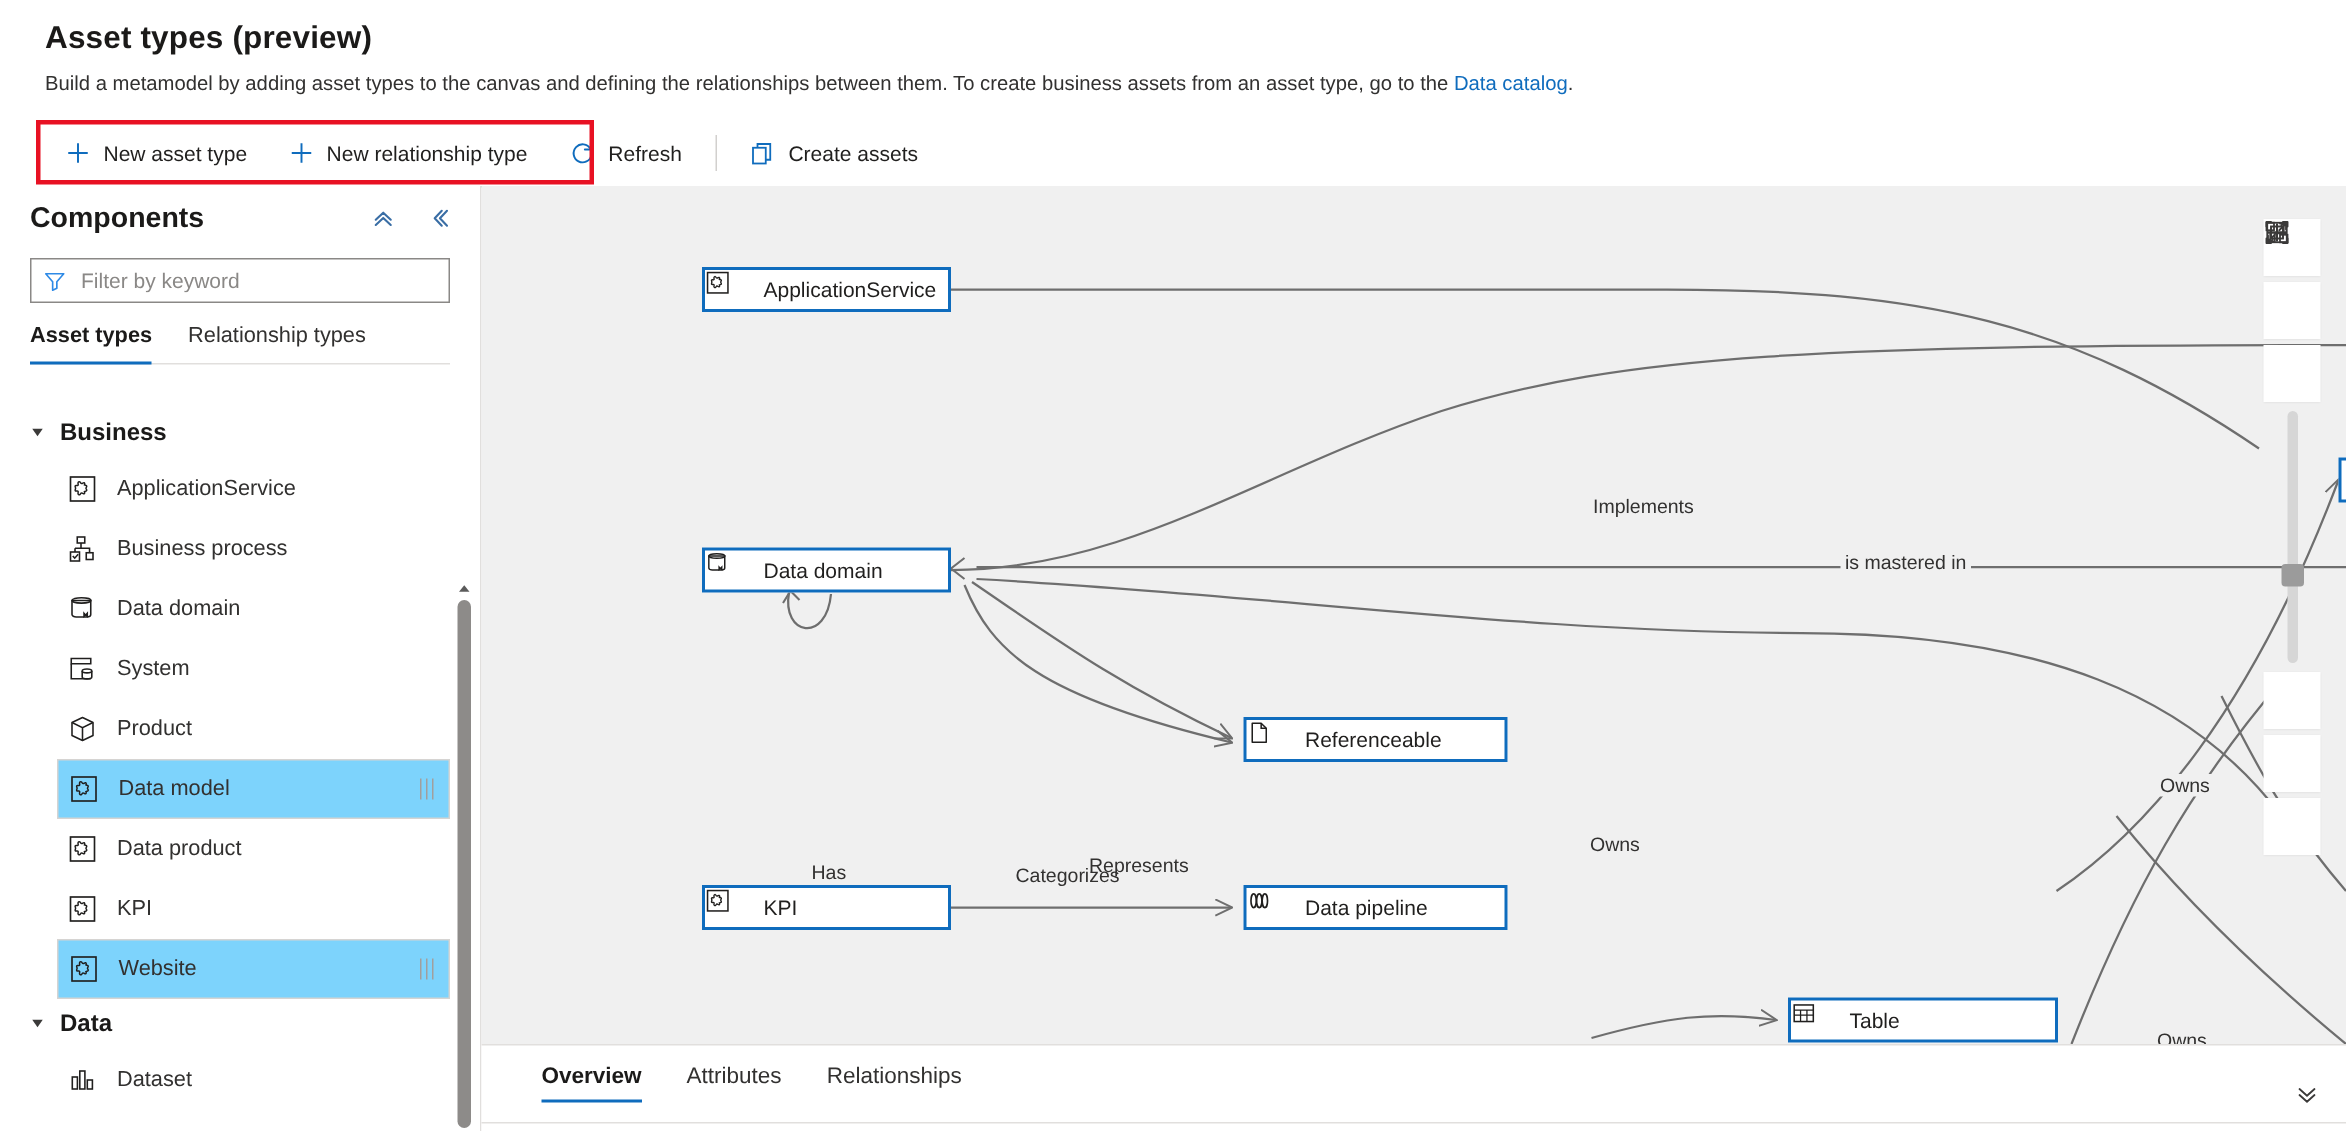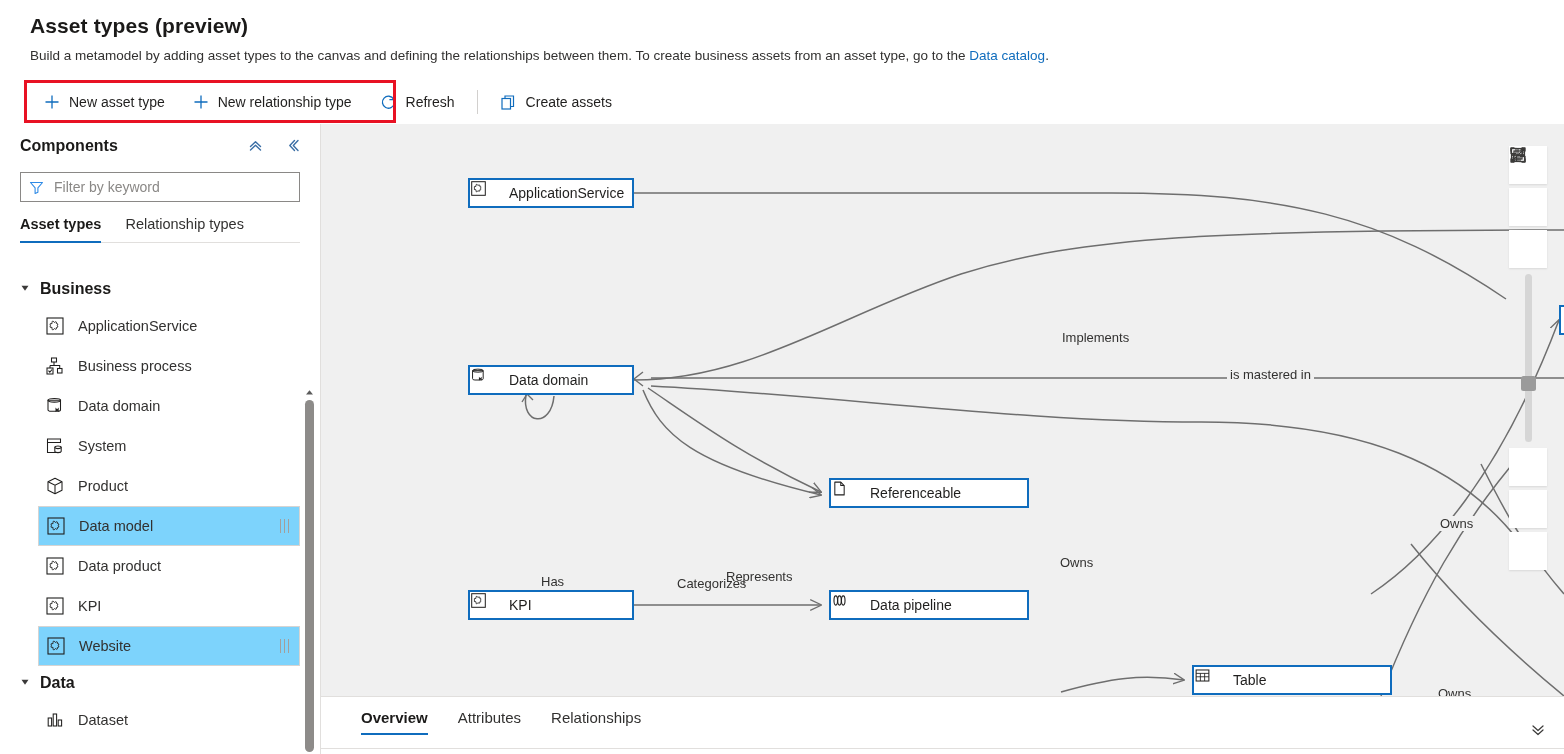--- a/index.html
+++ b/index.html
@@ -53,21 +53,21 @@
   }
 
   
   .components-panel {
     position: absolute; left: 0; top: 124px; width: 320px; height: 630px;
     background: #fff; border-right: 1px solid #e1dfdd; overflow: hidden;
   }
   .comp-header {
     position: relative; height: 44px; display: flex; align-items: center;
   }
-  .comp-header .title { font-size: 16px; font-weight: 600; color: #1b1a19; margin-left: 20px; }
+  .comp-header .title { font-size: 19px; font-weight: 600; color: #1b1a19; margin-left: 20px; }
   .comp-header .hdr-icons { position: absolute; right: 14px; top: 8px; display: flex; gap: 12px; }
   .hdr-ico {
     width: 26px; height: 26px; display: flex; align-items: center; justify-content: center;
     color: #3a6ea5; cursor: pointer;
   }
 
   .filter-wrap { margin: 4px 20px 0 20px; }
   .filter-box {
     height: 30px; border: 1px solid #8a8886; background: #fff;
     display: flex; align-items: center; padding: 0 8px; box-sizing: border-box;
@@ -466,52 +466,52 @@
       <span class="n-icon">
         <svg width="17" height="17" viewBox="0 0 20 20">
           <path d="M3 4.3h12.5v9.4a2.8 1.6 0 0 1-2.8 1.6H5.8A2.8 1.6 0 0 1 3 13.7z" stroke="#201f1e" stroke-width="1.15" fill="none"></path>
           <ellipse cx="9.3" cy="4.3" rx="6.3" ry="1.8" stroke="#201f1e" stroke-width="1.15" fill="none"></ellipse>
           <path d="M10.5 11.5l1.6 1.8 1.6-1.8v4.5l-1.6-1.3-1.6 1.3z" fill="#201f1e"></path>
         </svg>
       </span>
       <span class="n-label">Data domain</span>
     </div>
 
-    <div class="node" style="left:508px; top:354px; width:200px;">
+    <div class="node" style="left:508px; top:354px; width:176px;">
       <span class="n-icon">
         <svg width="17" height="17" viewBox="0 0 20 20">
           <path d="M4.5 2.5h7l4 4v11h-11z" stroke="#201f1e" stroke-width="1.2" fill="none" stroke-linejoin="round"></path>
           <path d="M11.5 2.5v4h4" stroke="#201f1e" stroke-width="1.2" fill="none"></path>
         </svg>
       </span>
       <span class="n-label">Referenceable</span>
     </div>
 
     <div class="node" style="left:147px; top:466px; width:166px;">
       <span class="n-icon">
         <svg width="17" height="17" viewBox="0 0 20 20">
           <rect x="2" y="2" width="16" height="16" stroke="#201f1e" stroke-width="1.2" fill="none"></rect>
           <path d="M7 6.2c0-.8.7-1.3 1.3-.9.5.3.4 1.1 1.1 1.1.8 0 1.1-.9 1.7-.6.5.3.5 1 .2 1.5.5.3 1.3.1 1.5.7.2.6-.5 1-.5 1.5s.7.9.5 1.5c-.2.6-1 .4-1.5.7.3.5.3 1.2-.2 1.5-.6.3-.9-.6-1.7-.6-.7 0-.6.8-1.1 1.1-.6.4-1.3-.1-1.3-.9 0-.6.5-1-.1-1.4-.6-.4-1.3.3-1.7-.2-.4-.5.2-1.1.2-1.7s-.6-1.2-.2-1.7c.4-.5 1.1.2 1.7-.2.6-.4.1-.8.1-1.4z" stroke="#201f1e" stroke-width="1.1" fill="none"></path>
         </svg>
       </span>
       <span class="n-label">KPI</span>
     </div>
 
-    <div class="node" style="left:508px; top:466px; width:200px;">
+    <div class="node" style="left:508px; top:466px; width:176px;">
       <span class="n-icon">
         <svg width="17" height="17" viewBox="0 0 20 20">
           <ellipse cx="5.6" cy="10" rx="2.1" ry="5.4" stroke="#201f1e" stroke-width="1.3" fill="none"></ellipse>
           <ellipse cx="10" cy="10" rx="2.1" ry="5.4" stroke="#201f1e" stroke-width="1.3" fill="none"></ellipse>
           <ellipse cx="14.4" cy="10" rx="2.1" ry="5.4" stroke="#201f1e" stroke-width="1.3" fill="none"></ellipse>
         </svg>
       </span>
       <span class="n-label">Data pipeline</span>
     </div>
 
-    <div class="node" style="left:871px; top:541px; width:200px;">
+    <div class="node" style="left:871px; top:541px; width:180px;">
       <span class="n-icon">
         <svg width="17" height="17" viewBox="0 0 20 20">
           <rect x="2.5" y="3.5" width="15" height="13" stroke="#201f1e" stroke-width="1.2" fill="none"></rect>
           <path d="M2.5 7.5h15M2.5 11.5h15M7.5 7.5v9M12.5 7.5v9" stroke="#201f1e" stroke-width="1"></path>
         </svg>
       </span>
       <span class="n-label">Table</span>
     </div>
 
     <div class="node" style="left:1238px; top:181px; width:40px;"></div>

